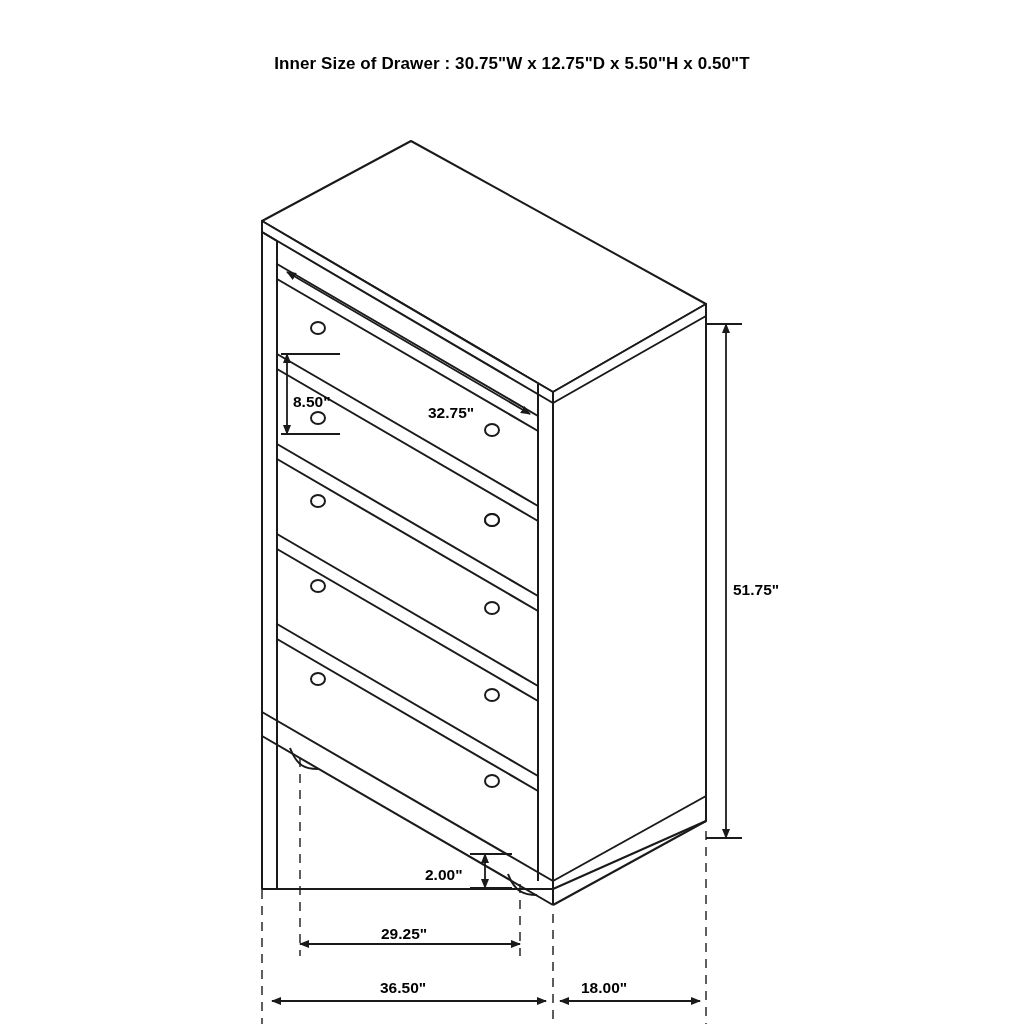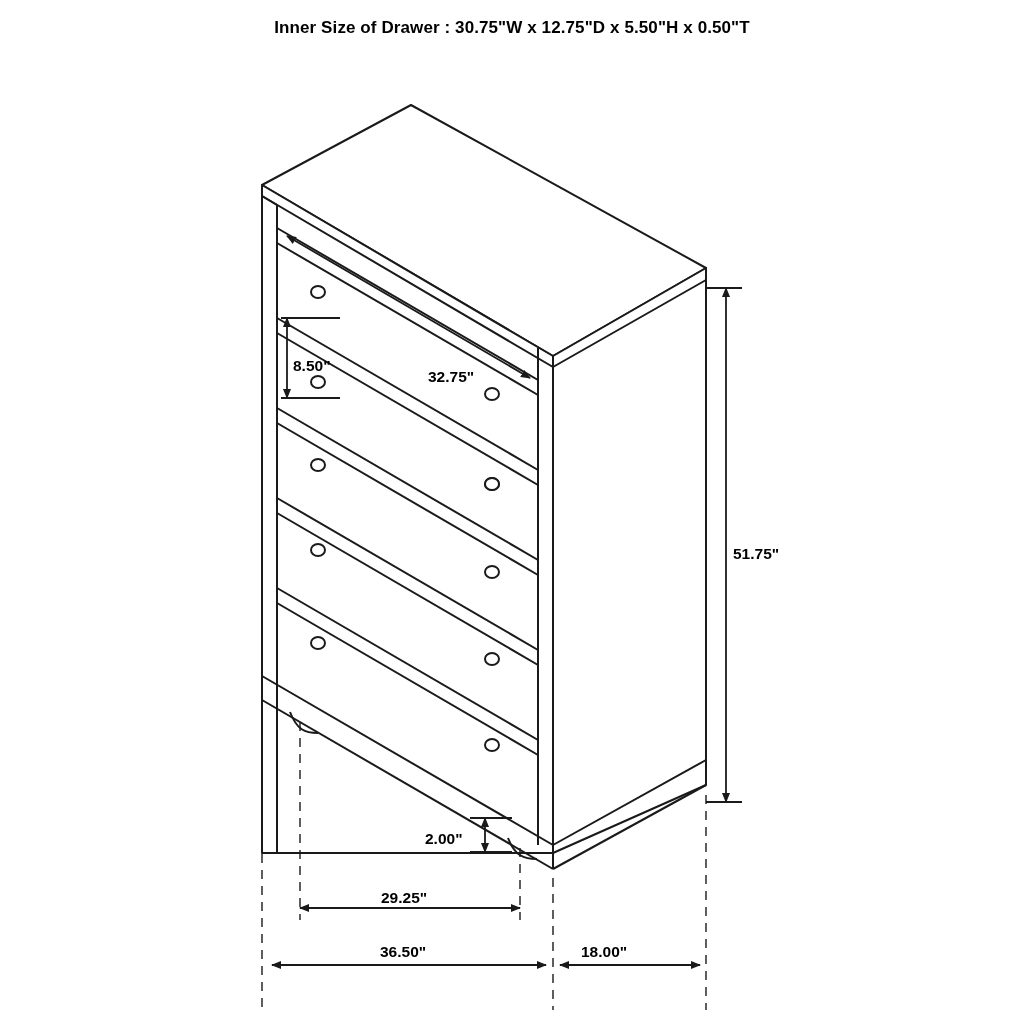--- a/index.html
+++ b/index.html
@@ -11,20 +11,21 @@
     width: 1024px;
     height: 1024px;
     font-family: "Liberation Sans", sans-serif;
     color: #000000;
     overflow: hidden;
   }
   #stage {
     position: relative;
     width: 1024px;
     height: 811px;
+    margin-top: 36px;
   }
   #title {
     position: absolute;
     top: 18px;
     left: 0;
     width: 1024px;
     text-align: center;
     font-size: 17px;
     font-weight: bold;
     letter-spacing: 0.1px;

